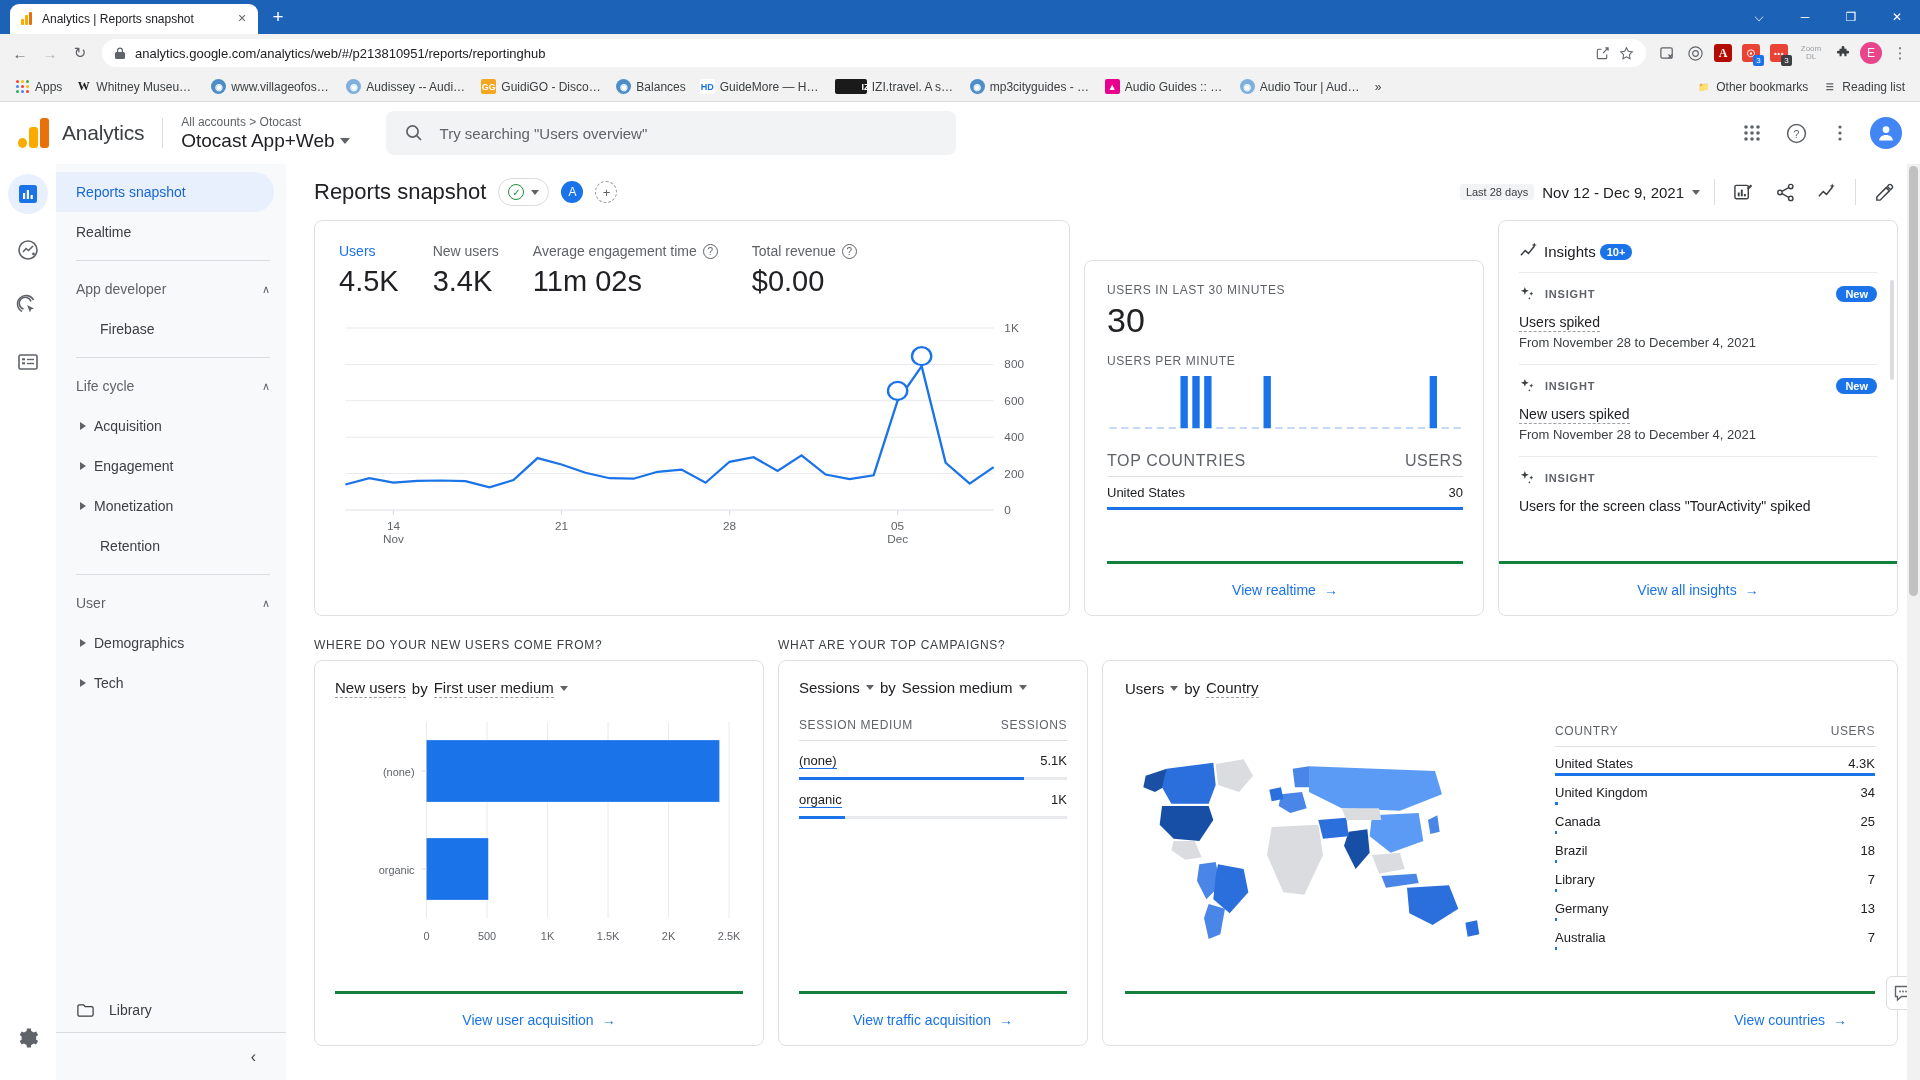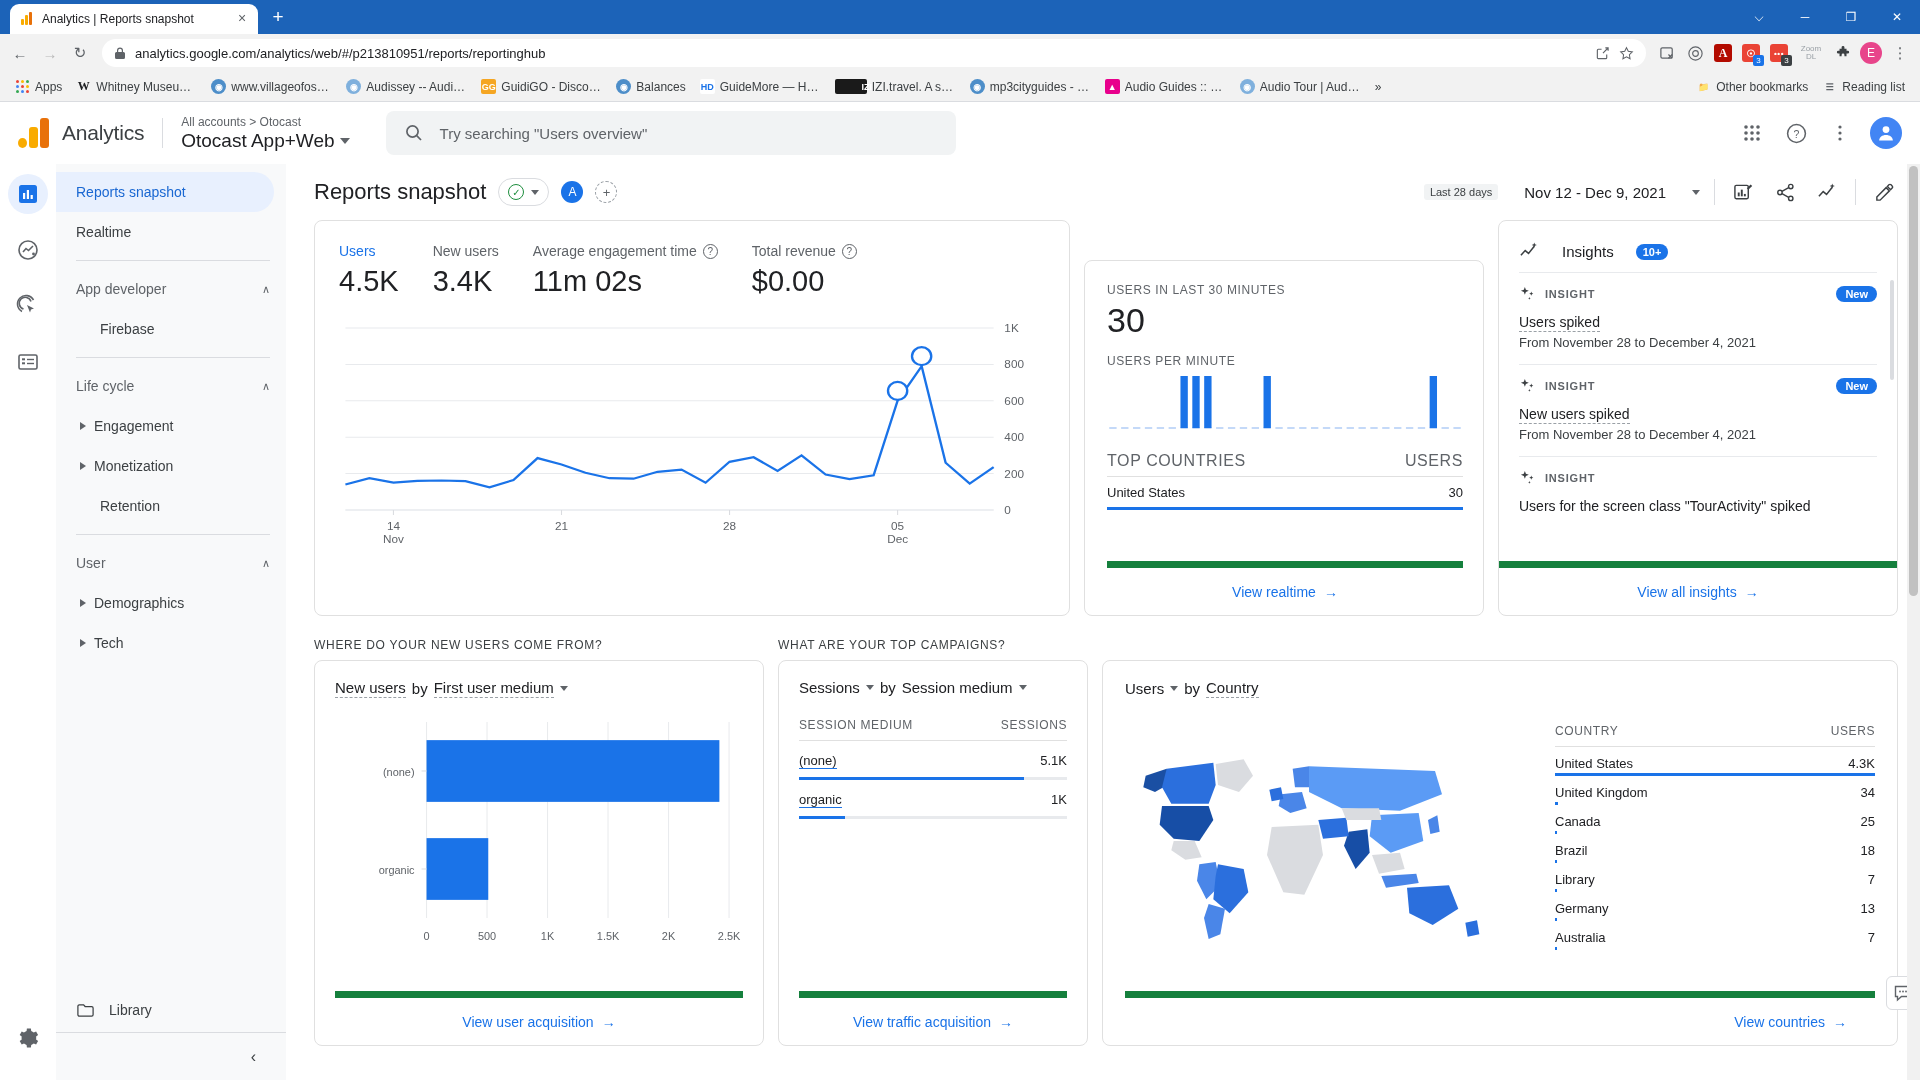--- a/index.html
+++ b/index.html
@@ -135,21 +135,21 @@
     align-items: center; gap: 7px; padding: 0 9px; cursor: pointer; }
   .circle-ok { width: 16px; height: 16px; border-radius: 50%; border: 1.6px solid #1e8e3e; color: #1e8e3e;
     font-size: 10px; display:flex; align-items:center; justify-content:center;}
   .mini-caret { width:0;height:0;border-left:4px solid transparent;border-right:4px solid transparent;
     border-top:5px solid #5f6368;}
   .pill-a { width: 22px; height: 22px; border-radius: 50%; background: #1a73e8; color: #fff; font-size: 12px;
     display: flex; align-items: center; justify-content: center; }
   .pill-plus { width: 22px; height: 22px; border-radius: 50%; border: 1px dashed #9aa0a6; color: #5f6368;
     font-size: 13px; display: flex; align-items: center; justify-content: center; cursor: pointer;}
   .title-right { margin-left: auto; display: flex; align-items: center; gap: 14px; }
-  .daterange { display: flex; align-items: center; gap: 26px; font-size: 15px; color: #202124; cursor: pointer;}
+  .daterange { display: flex; align-items: center; gap: 8px; font-size: 15px; color: #202124; cursor: pointer;}
   .tag-28 { background: #f1f3f4; color: #3c4043; font-size: 11px; padding: 2px 6px; border-radius: 3px;}
   .vline { width: 1px; height: 26px; background: #dadce0; }
 
   .scroll-area { flex: 1; overflow: hidden; padding: 0 22px 6px 28px; position: relative; }
 
   .card { background: #fff; border: 1px solid #e0e0e0; border-radius: 8px; }
   .row1 { display: flex; gap: 14px; height: 396px; }
   .card-overview { flex: 1 1 0; min-width: 0; padding: 22px 24px 10px 24px; display:flex; flex-direction:column;}
   .card-realtime { width: 400px; flex: 0 0 400px; padding: 22px 20px 0 22px; display: flex; flex-direction: column; margin-top: 40px;}
   .card-insights { width: 400px; flex: 0 0 400px; display: flex; flex-direction: column; }
@@ -166,24 +166,24 @@
 
   .rt-label { font-size: 12px; letter-spacing: .6px; color: #5f6368; text-transform: uppercase; }
   .rt-big { font-size: 34px; color: #202124; margin: 4px 0 14px; font-weight: 400;}
   .rt-spark { height: 72px; position: relative; margin-bottom: 12px; }
   .rt-table-head { display: flex; justify-content: space-between; font-size: 16px; letter-spacing: .6px;
     color: #5f6368; text-transform: uppercase; padding-bottom: 6px; }
   .rt-row { display: flex; justify-content: space-between; font-size: 13px; color: #202124;
     border-top: 1px solid #e0e0e0; padding-top: 8px; }
   .rt-bar { height: 3px; background: #1a73e8; margin-top: 7px; }
   .card-foot { margin-top: auto; height: 54px; display: flex; align-items: center; justify-content: center;
-    border-top: 7px solid #15803d; }
+    border-top: 3px solid #15803d; }
   .foot-link { color: #1a73e8; font-size: 14px; display: flex; align-items: center; gap: 8px; cursor: pointer;}
 
-  .ins-head { display: flex; align-items: center; gap: 22px; padding: 20px 20px 10px 20px; }
+  .ins-head { display: flex; align-items: center; gap: 4px; padding: 20px 20px 10px 20px; }
   .ins-title { font-size: 15px; color: #202124;}
   .ins-count { background: #1a73e8; color: #fff; font-size: 11px; font-weight: bold; border-radius: 10px;
     padding: 2px 7px; }
   .ins-list { flex: 1; overflow: hidden; position: relative; padding: 0 20px;}
   .ins-item { padding: 12px 0 14px; border-top: 1px solid #e8eaed; }
   .ins-item:first-child { border-top: none; }
   .ins-kicker { display: flex; align-items: center; gap: 9px; font-size: 11px; letter-spacing: .8px;
     color: #5f6368; font-weight: bold; }
   .pill-new { margin-left: auto; background: #1a73e8; color: #fff; font-size: 11px; border-radius: 9px;
     padding: 2px 9px; letter-spacing: 0; }
@@ -498,20 +498,24 @@
           <span class="chev-up">∧</span>
         </div>
         <div class="nav-sub indent">
           <span>Firebase</span>
         </div>
         <div class="nav-sep"></div>
 
         <div class="nav-group">
           <span>Life cycle</span>
           <span class="chev-up">∧</span>
+        </div>
+        <div class="nav-sub">
+          <span class="tri"></span>
+          <span>Acquisition</span>
         </div>
         <div class="nav-sub">
           <span class="tri"></span>
           <span>Engagement</span>
         </div>
         <div class="nav-sub">
           <span class="tri"></span>
           <span>Monetization</span>
         </div>
         <div class="nav-sub indent">

